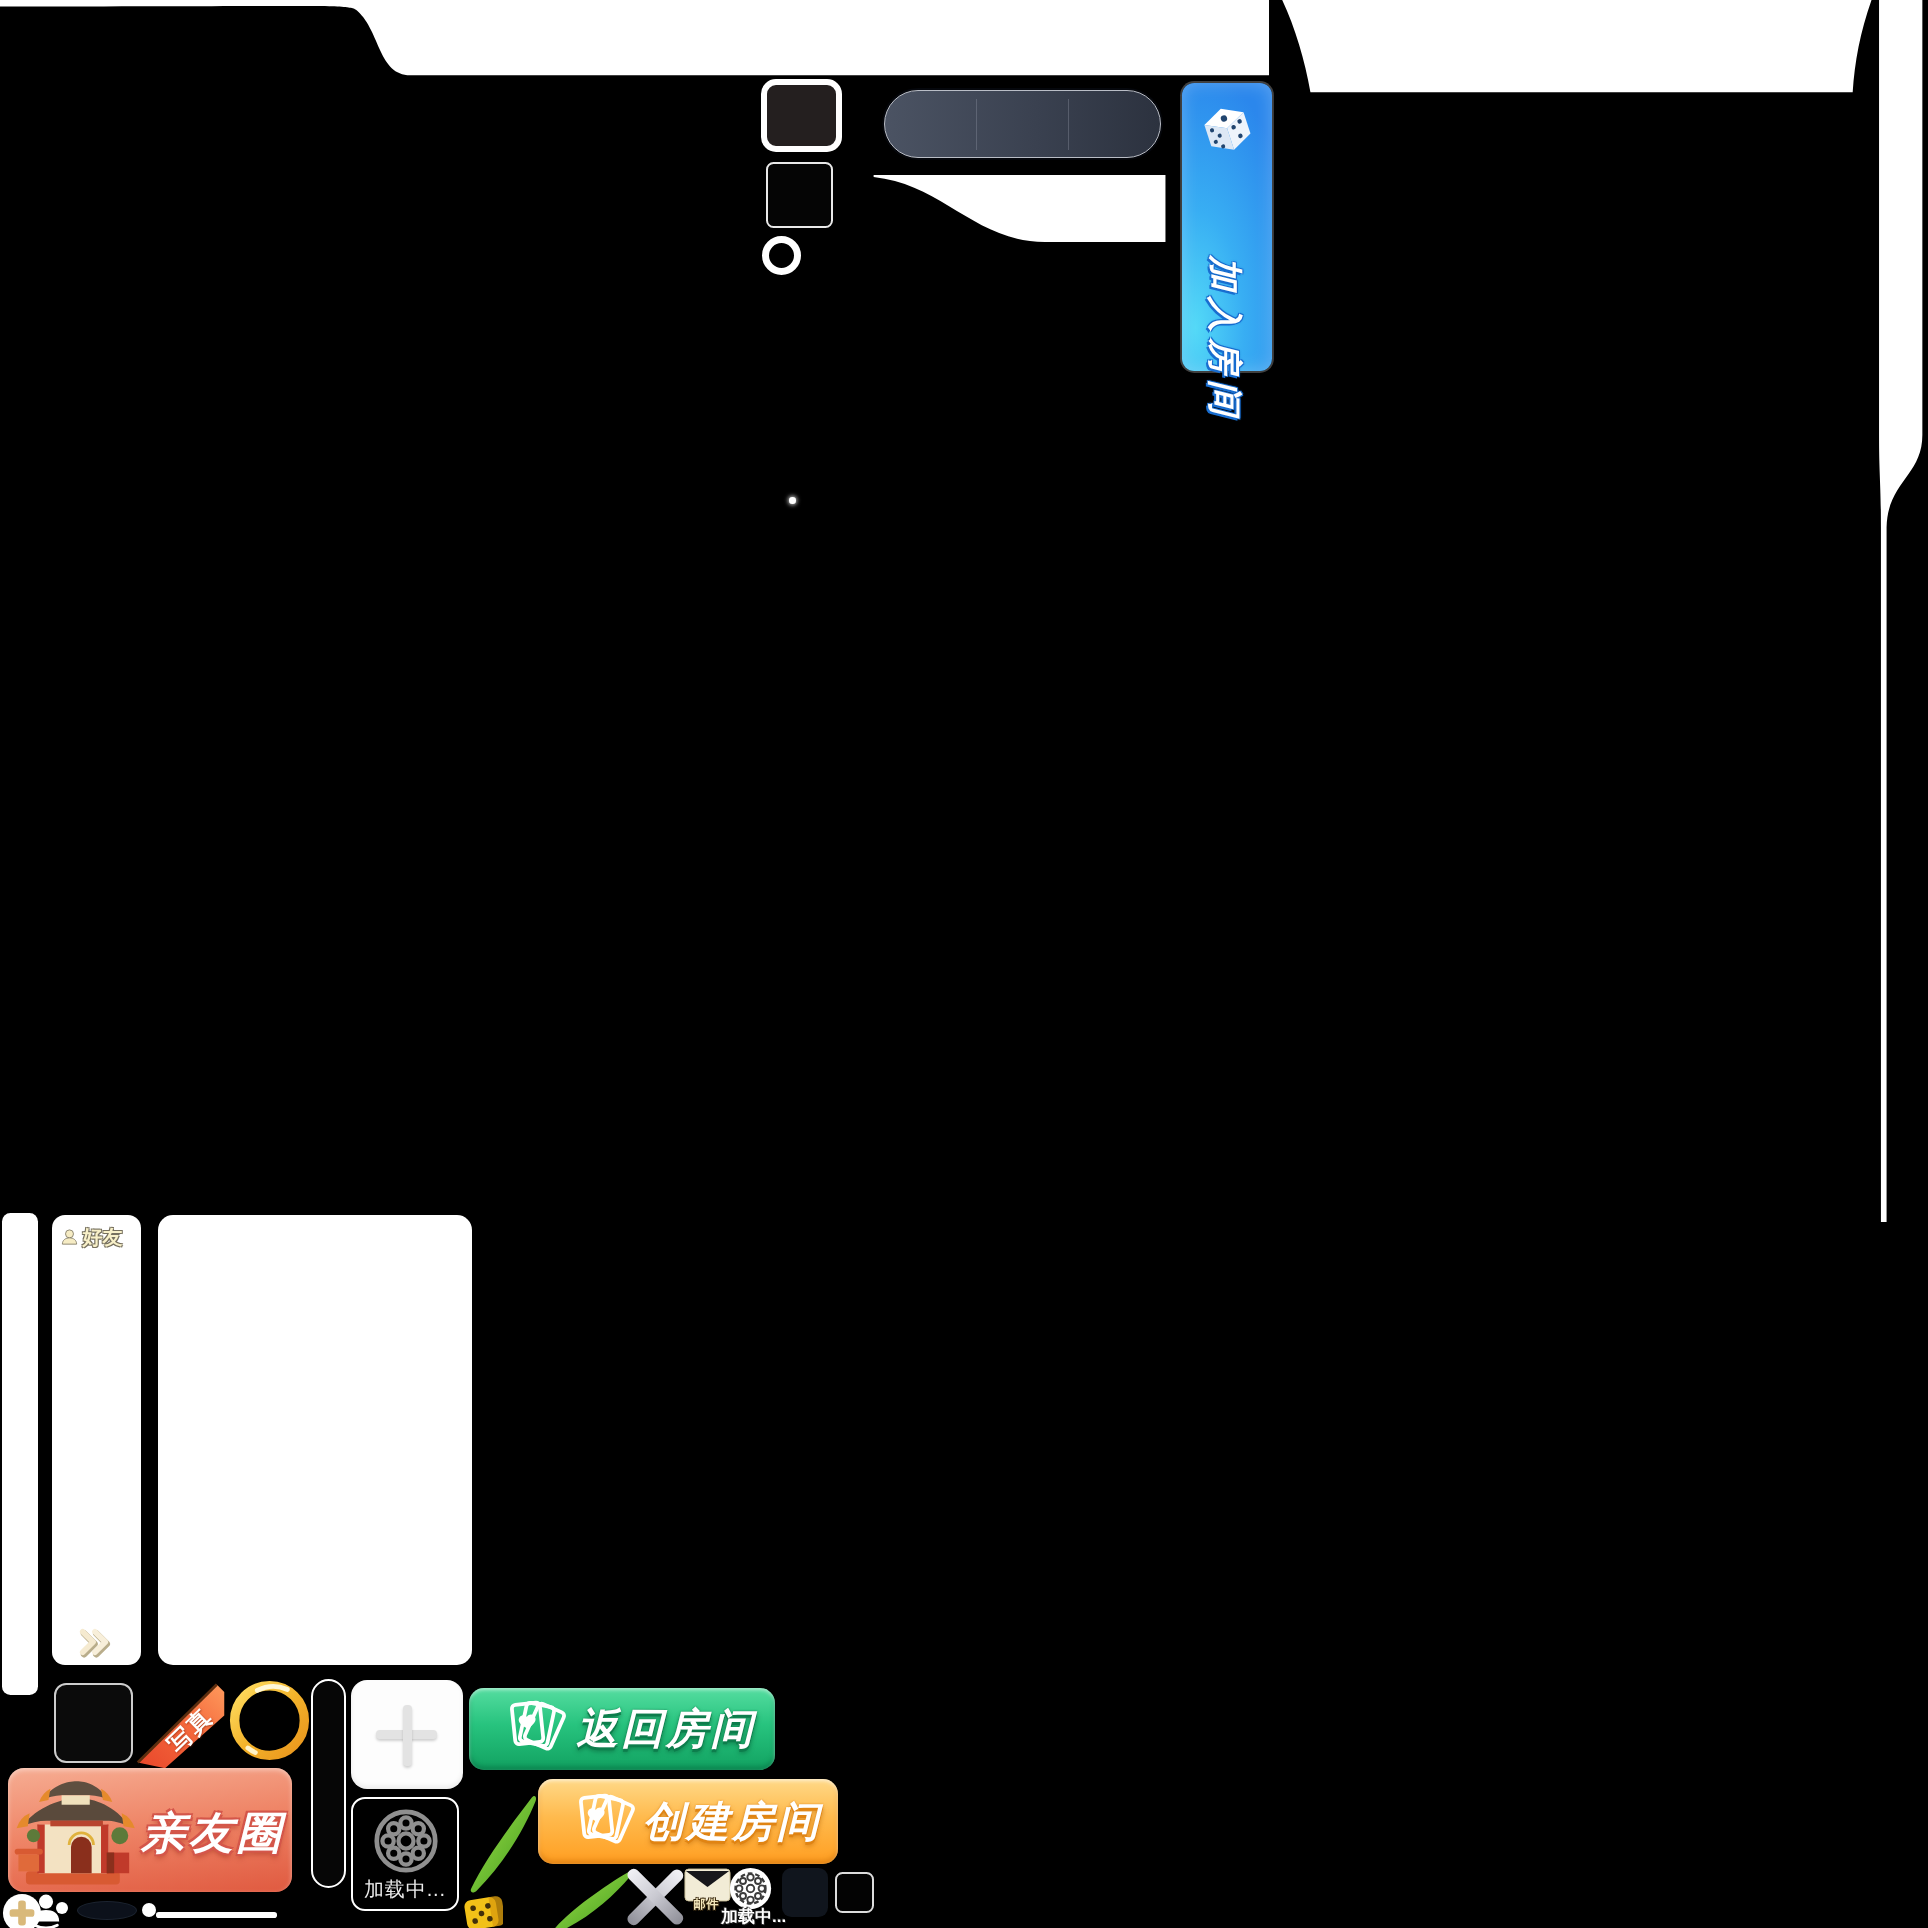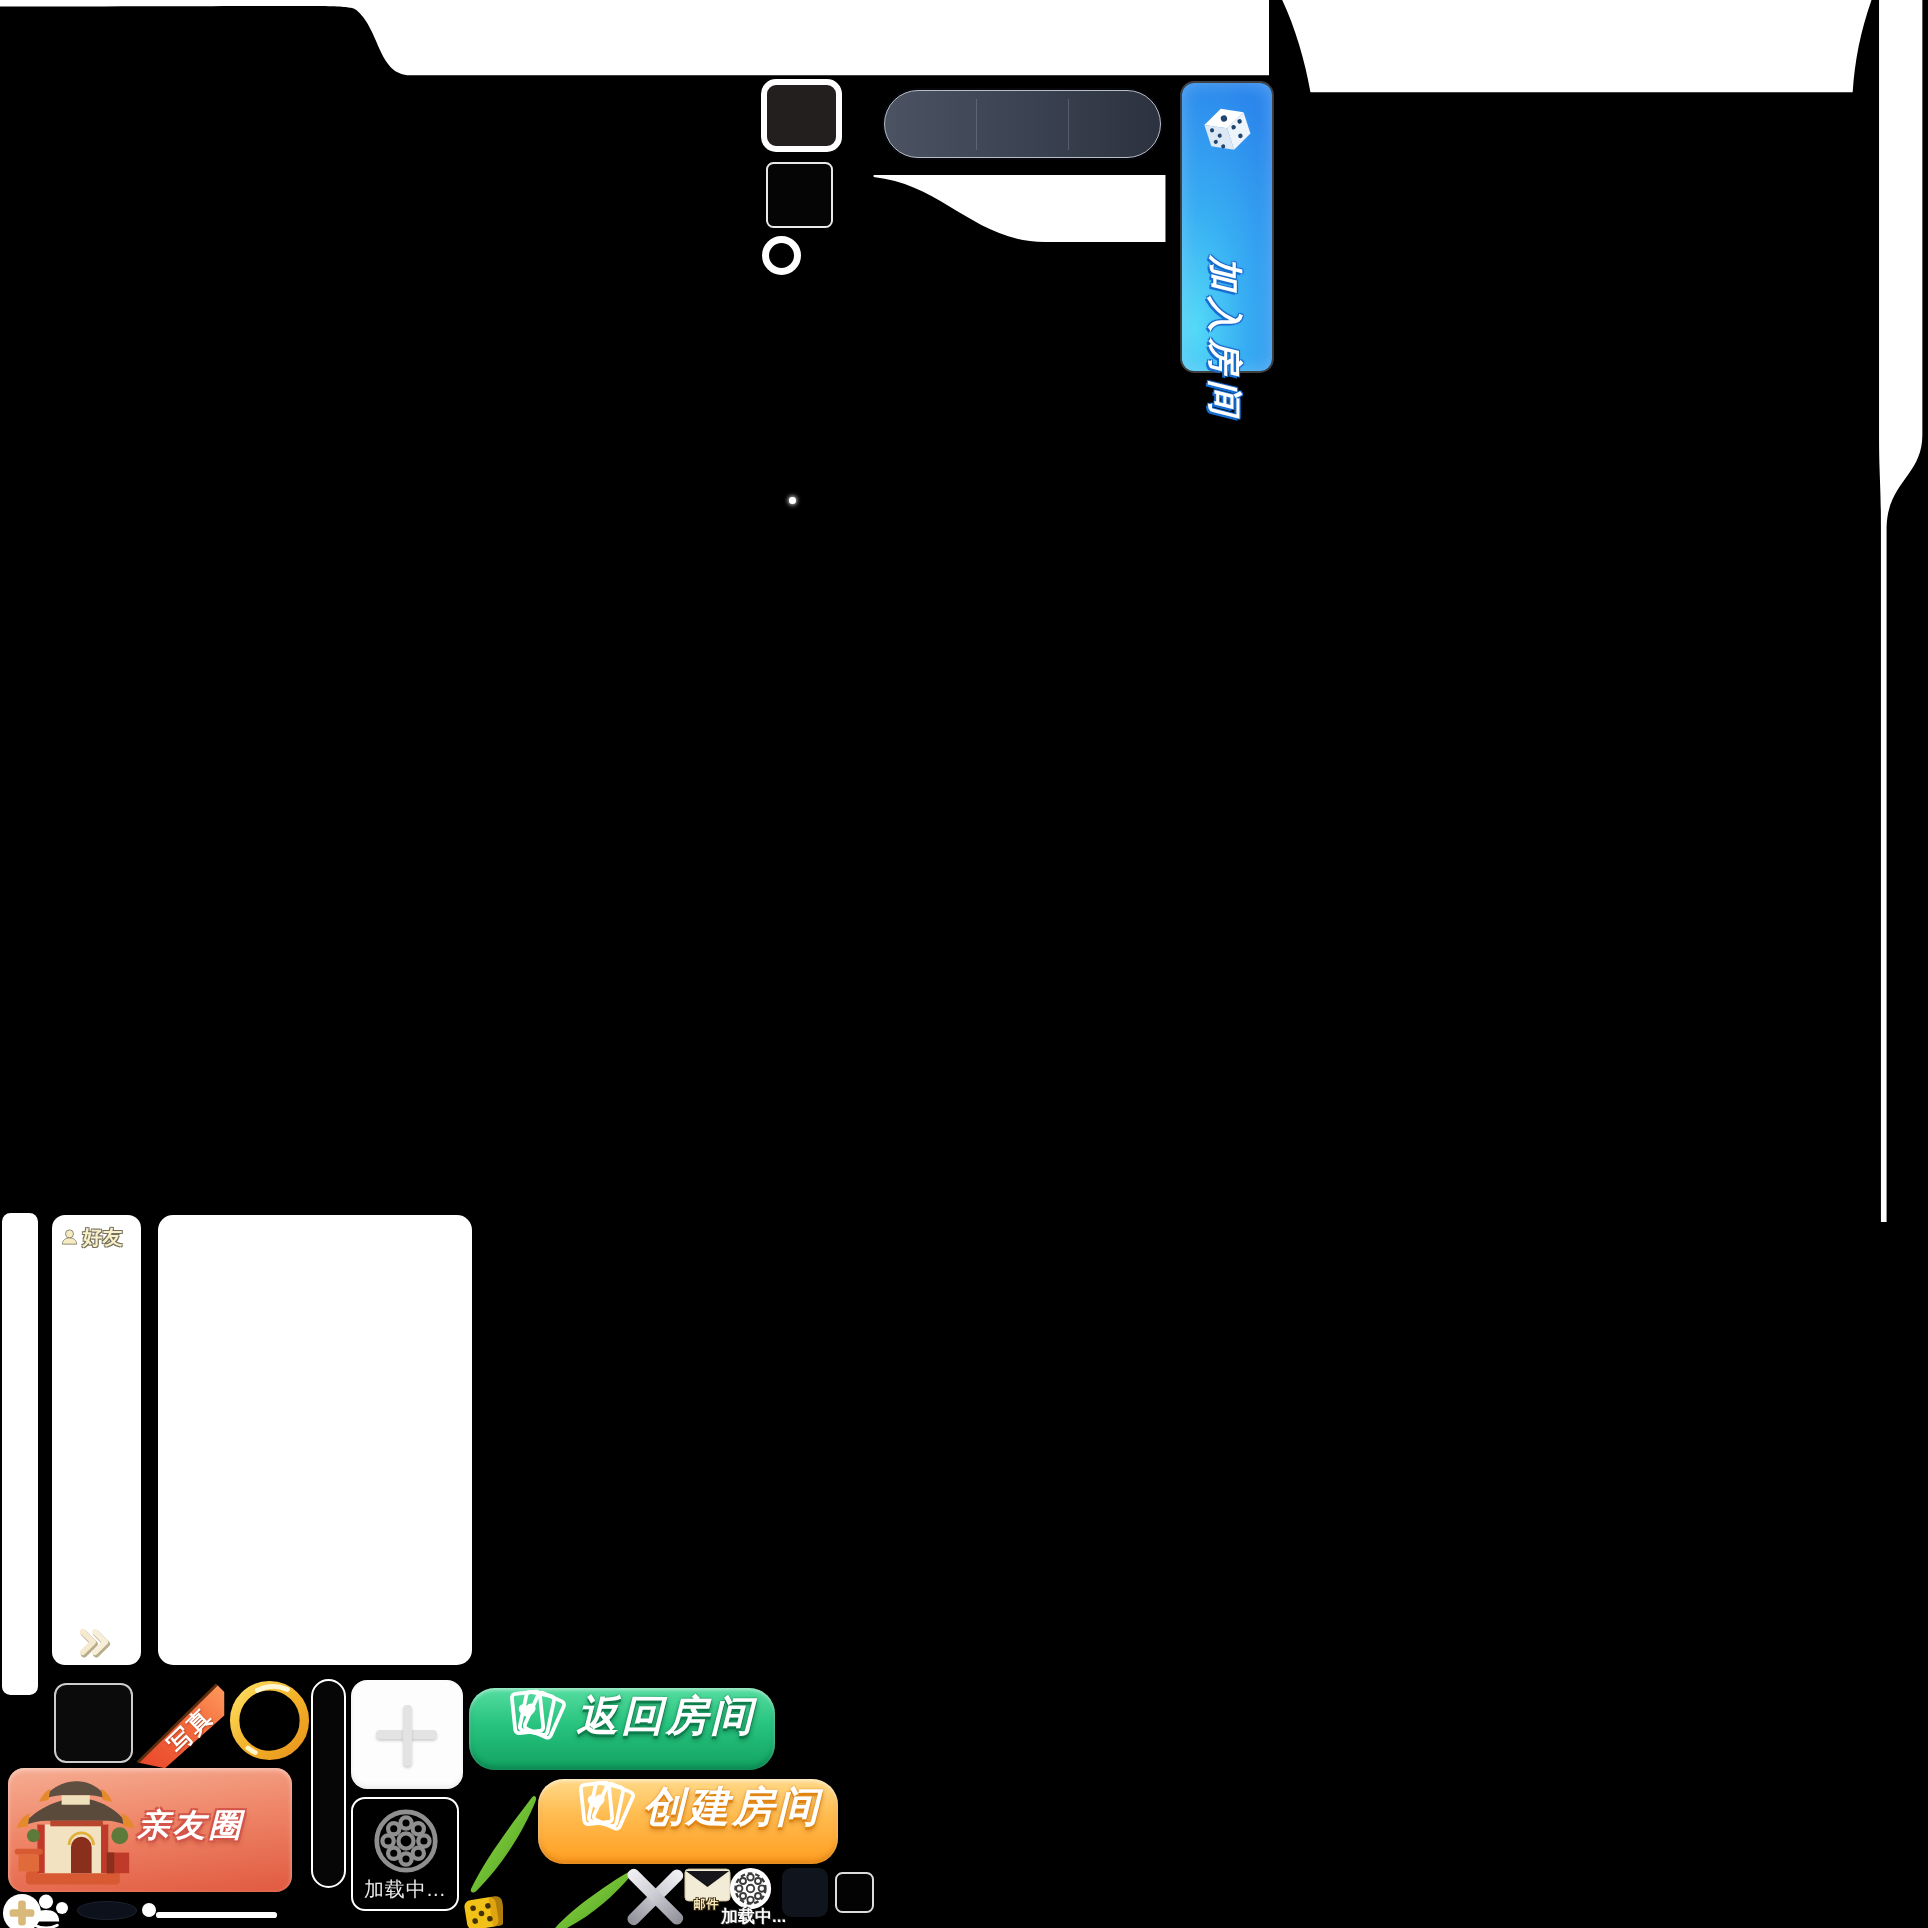--- a/index.html
+++ b/index.html
@@ -47,36 +47,36 @@
   .dark-slot { left:54px; top:1683px; width:79px; height:80px; border-radius:12.2px;
     background:#0b0b0b; border:2.8px solid #cdcdcd; }
   .ribbon-wrap { left:132px; top:1678px; width:99px; height:94px; }
   .ribbon-text { position:absolute; left:21px; top:36px; width:75px; text-align:center;
     transform:rotate(-44deg); font-size:23.5px; font-weight:bold; color:#fff; letter-spacing:2.8px;
     text-shadow:0 0.9px 1.9px rgba(120,30,0,.6); }
   .gold-ring { left:229px; top:1681px; }
   .friend-circle-btn { left:7.5px; top:1768px; width:284px; height:124px; border-radius:16px;
     background:linear-gradient(173deg,#f6ad93 0%,#ef8668 45%,#e05a40 100%);
     box-shadow:inset 0 1.9px 5.6px rgba(255,255,255,.45); cursor:pointer; overflow:hidden; }
-  .friend-circle-label { position:absolute; left:130px; top:36px; width:151px; text-align:left;
-    font-size:32px; font-weight:bold; color:#fff; letter-spacing:3.8px; font-style:italic;
+  .friend-circle-label { position:absolute; left:130px; top:36px; width:151px; text-align:center;
+    font-size:44px; font-weight:bold; color:#fff; letter-spacing:3.8px; font-style:italic;
     text-shadow:1.9px 1.9px 0 #d4564a, -1.9px -1.9px 0 #d4564a, 1.9px -1.9px 0 #d4564a, -1.9px 1.9px 0 #d4564a, 0 3.8px 5.6px rgba(150,40,20,.5); }
   .v-pill { left:311px; top:1679px; width:35px; height:209px; border-radius:18px;
     background:#060606; border:2.8px solid #fff; }
   .add-btn { left:351px; top:1680px; width:112px; height:109px; border-radius:16px;
     background:#fdfdfd; cursor:pointer; box-shadow:inset 0 -2.8px 5.6px rgba(0,0,0,.07); }
   .add-h { position:absolute; left:25.4px; top:50px; width:61px; height:9.4px; background:#e3e3e3; border-radius:3.8px; box-shadow:0 1.9px 2.8px rgba(0,0,0,.18); }
   .add-v { position:absolute; left:52px; top:24.5px; width:9.4px; height:61px; background:#e3e3e3; border-radius:3.8px; box-shadow:0 1.9px 2.8px rgba(0,0,0,.18); }
   .loading-tile { left:351px; top:1797px; width:108px; height:114px; border-radius:14px;
     background:#000; border:2.8px solid #fff; cursor:pointer; }
   .loading-tile-label { position:absolute; left:0; right:0; bottom:5.6px; text-align:center;
     font-size:20px; color:#ececec; letter-spacing:0.9px; }
 
   
-  .room-btn { border-radius:26px; cursor:pointer; display:flex; align-items:flex-start;padding-left:12px; }
+  .room-btn { border-radius:15px; cursor:pointer; display:flex; align-items:center;padding-left:12px; }
   .return-room { left:469px; top:1688px; width:306px; height:82px;
     background:linear-gradient(180deg,#55dda0 0%,#27c37e 45%,#12a261 100%);
     box-shadow:inset 0 1.9px 3.8px rgba(255,255,255,.5), inset 0 -3.8px 5.6px rgba(6,110,66,.55); }
   .create-room { left:538px; top:1779px; width:300px; height:85px;
     background:linear-gradient(180deg,#ffd988 0%,#ffba4d 45%,#ff9e21 100%);
     box-shadow:inset 0 1.9px 3.8px rgba(255,255,255,.6), inset 0 -3.8px 5.6px rgba(200,110,10,.5); }
   .room-btn .cards { margin-left:21px; }
   .room-btn-label { flex:1; text-align:center; font-size:42px; font-weight:bold; color:#fff;
     letter-spacing:2.8px; font-style:italic; padding-right:13px; }
   .return-room .room-btn-label { text-shadow:0 2.8px 0 #0d7d4c, 0 0 1.9px #0d7d4c, 0 3.8px 5.6px rgba(5,80,45,.6); }

